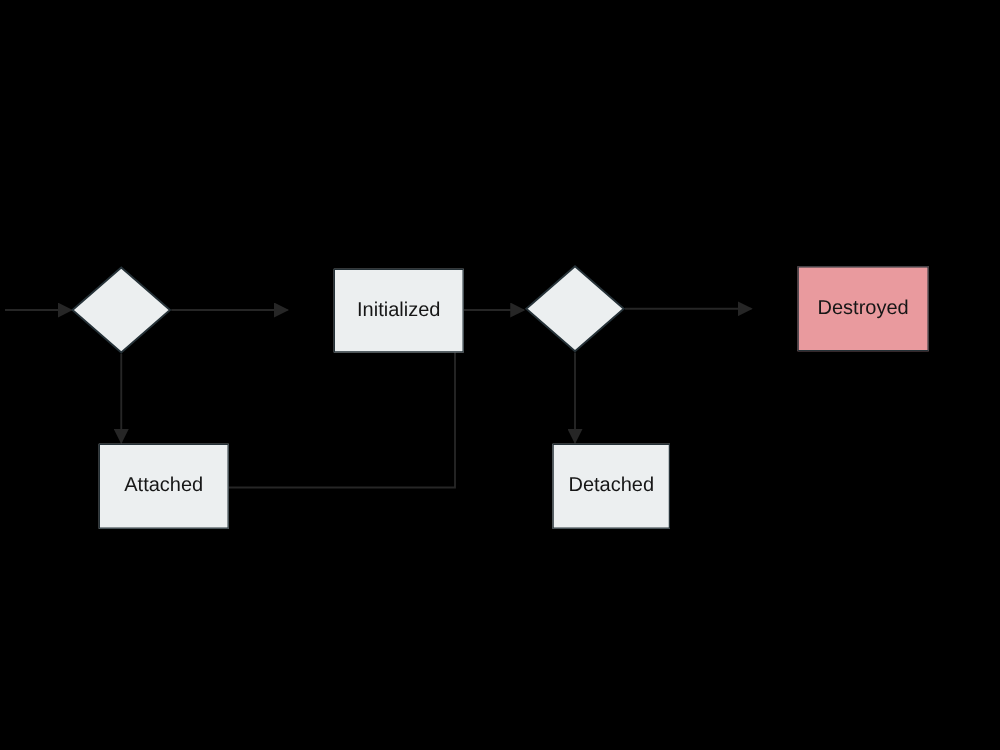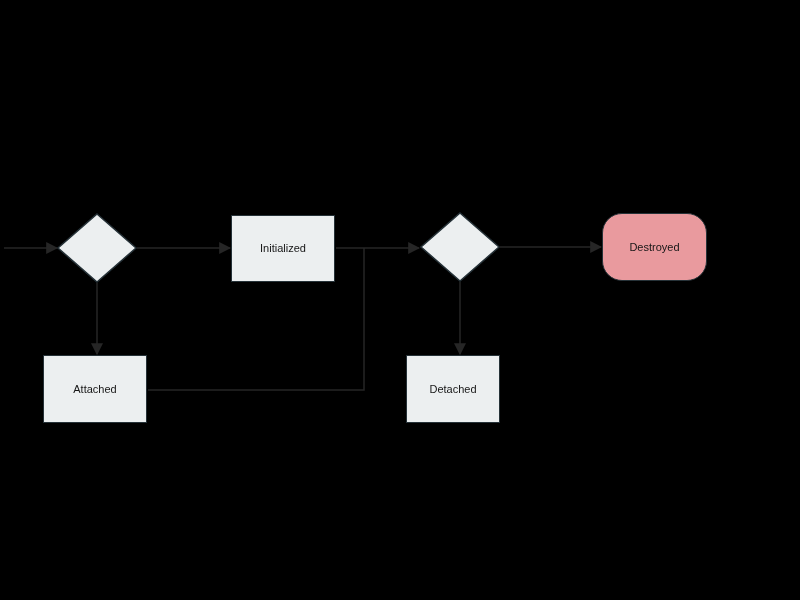--- a/index.html
+++ b/index.html
@@ -38,29 +38,30 @@
   }
   .state-node {
     position: absolute;
     display: flex;
     align-items: center;
     justify-content: center;
     background: var(--node-fill, #ECEFF0);
     border: 1px solid var(--node-border, #263238);
     box-sizing: border-box;
     color: var(--text, #161616);
-    font-size: 11px;
+    font-size: 16px;
     line-height: 1;
     white-space: nowrap;
+    margin-left: 36px;
   }
   .state-node.destroyed {
     background: var(--destroyed-fill, #E99A9E);
   }
   .node-initialized { left: 231px; top: 215px; width: 104px; height: 67px; }
-  .node-destroyed   { left: 602px; top: 213px; width: 105px; height: 68px; border-radius: 20px; }
+  .node-destroyed   { left: 602px; top: 213px; width: 105px; height: 68px; }
   .node-attached    { left: 43px;  top: 355px; width: 104px; height: 68px; }
   .node-detached    { left: 406px; top: 355px; width: 94px; height: 68px; }
 </style>
 </head>
 <body>
 
 <div class="canvas">
 
   <svg class="edges-layer" width="800" height="600" viewBox="0 0 800 600" xmlns="http://www.w3.org/2000/svg">
     <defs>

